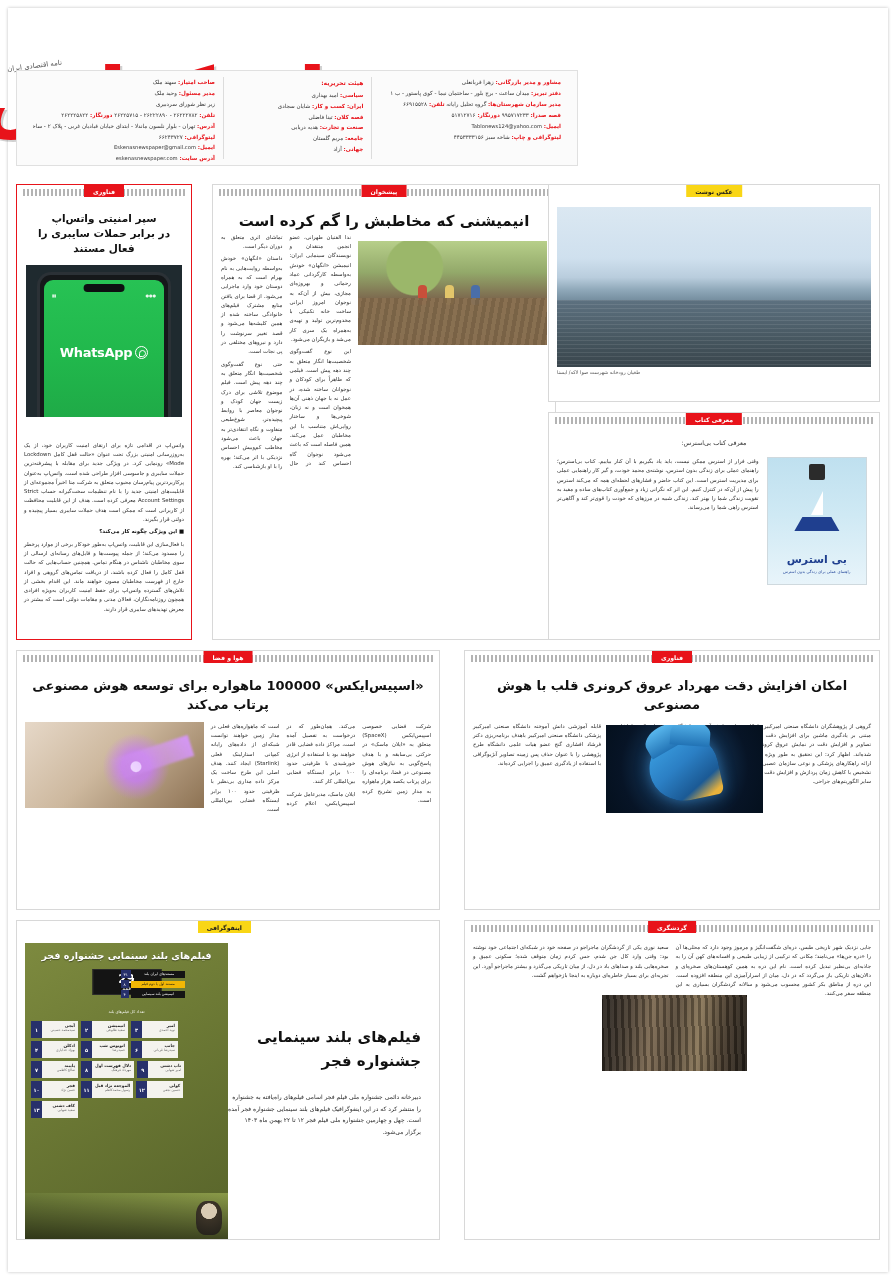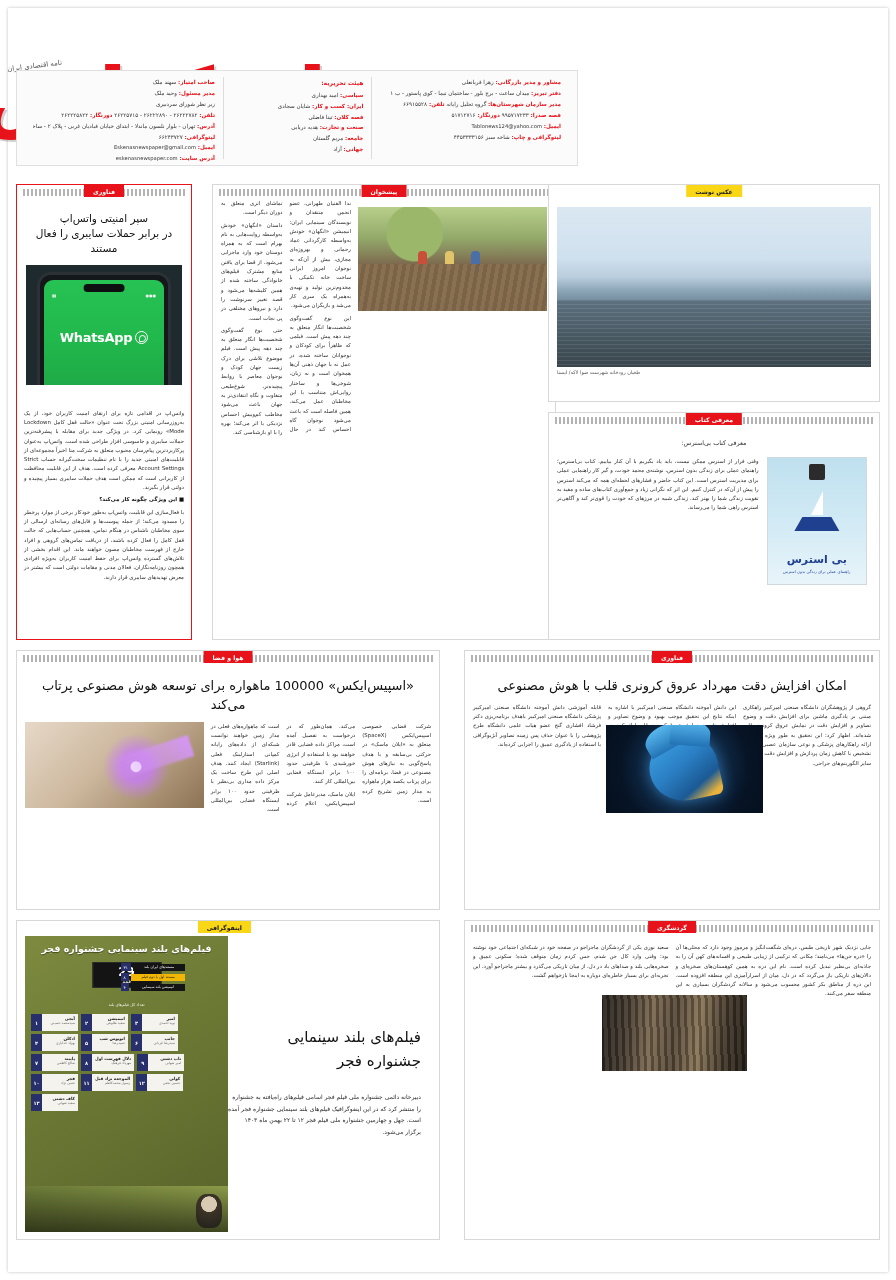--- a/index.html
+++ b/index.html
@@ -92,21 +92,21 @@
     transform: translate(-50%,-0%);
     font-size: 6.2px; font-weight: bold; color: #fff;
     background: #e8131a;
     padding: 2.5px 9px 2px;
     letter-spacing: .2px; white-space: nowrap;
     z-index: 5;
   }
   .badge.yellow { background: #f9d616; color: #1a1a1a; }
 
   .headline {
-    text-align: center; font-weight: normal; color: #111;
+    text-align: center; font-weight: bold; color: #111;
     line-height: 1.45; letter-spacing: -.2px;
   }
   .kicker { text-align: center; font-size: 6.4px; color: #333; margin-bottom: 2px; }
 
   .cols { column-gap: 7px; font-size: 5.4px; line-height: 1.72; color: #2a2a2a;
           text-align: justify; }
   .cols p { margin-bottom: 3px; }
   .sub { font-weight: bold; color: #111; display: block; margin: 3px 0 1px; }
 
   
@@ -388,21 +388,21 @@
 
     <div class="box redbox" style="right:688px;left:0;top:0;height:456px;padding:14px 7px 6px;">
       <div class="hatch"></div>
       <div class="badge">فناوری</div>
 
       <div class="headline" style="font-size:10.5px;margin-top:12px;">
         <div>سپر امنیتی واتس‌اپ</div>
         <div>در برابر حملات سایبری را فعال مستند</div>
       </div>
 
-      <div class="ph phone-img" style="height:120px;margin:8px 2px 24px;">
+      <div class="ph phone-img" style="height:152px;margin:8px 2px 24px;">
         <div class="phone-body">
           <div class="phone-screen">
             <div class="statusbar">
                   <span>●●●</span>
                   <span>▮▮</span>
                 </div>
             <div class="notch"></div>
             <div class="wa-row">
               <span class="wa-ring"></span><span>WhatsApp</span>
             </div>
@@ -414,20 +414,21 @@
         <p>واتس‌اپ در اقدامی تازه برای ارتقای امنیت کاربران خود، از یک به‌روزرسانی امنیتی بزرگ تحت عنوان «حالت قفل کامل Lockdown Mode» رونمایی کرد. در ویژگی جدید برای مقابله با پیشرفته‌ترین حملات سایبری و جاسوسی افزار طراحی شده است. واتس‌اپ به‌عنوان پرکاربردترین پیام‌رسان محبوب متعلق به شرکت متا اخیراً مجموعه‌ای از قابلیت‌های امنیتی جدید را با نام تنظیمات سخت‌گیرانه حساب Strict Account Settings معرفی کرده است. هدف از این قابلیت محافظت از کاربرانی است که ممکن است هدف حملات سایبری بسیار پیچیده و دولتی قرار بگیرند.</p>
         <p class="sub">■ این ویژگی چگونه کار می‌کند؟</p>
         <p>با فعال‌سازی این قابلیت، واتس‌اپ به‌طور خودکار برخی از موارد پرخطر را مسدود می‌کند؛ از جمله پیوست‌ها و فایل‌های رسانه‌ای ارسالی از سوی مخاطبان ناشناس در هنگام تماس. همچنین حساب‌هایی که حالت قفل کامل را فعال کرده باشند، از دریافت تماس‌های گروهی و افراد خارج از فهرست مخاطبان مصون خواهند ماند. این اقدام بخشی از تلاش‌های گسترده واتس‌اپ برای حفظ امنیت کاربران به‌ویژه افرادی همچون روزنامه‌نگاران، فعالان مدنی و مقامات دولتی است که بیشتر در معرض تهدیدهای سایبری قرار دارند.</p>
       </div>
     </div>
 
     <div class="box" style="right:324px;left:196px;top:0;height:456px;padding:14px 8px 6px;">
       <div class="hatch"></div>
       <div class="badge">پیشخوان</div>
 
+      <div class="headline" style="font-size:15px;margin-top:12px;">انیمیشنی که مخاطبش را گم کرده است</div>
 
       <div class="ph kids" style="height:104px;margin:8px 0 7px;width:58%;float:right;margin-left:7px;">
         <div class="fig" style="left:32%;background:#c94f3a;"></div>
         <div class="fig" style="left:46%;background:#e2c56a;"></div>
         <div class="fig" style="left:60%;background:#4a6ea8;"></div>
       </div>
 
       <div class="cols" style="column-count:2;">
         <p>ندا الفتیان طهرانی، عضو انجمن منتقدان و نویسندگان سینمایی ایران: انیمیشن «انگهان» خودش به‌واسطه کارگردانی عماد رحمانی و بهروزه‌ای مجازی، بیش از آن‌که به نوجوان امروز ایرانی ساخت خانه تکنیکی با مخدوم‌ترین تولید و تهیه‌ی به‌همراه یک سری کار می‌شد و بازیگران می‌شود.</p>
         <p>این نوع گفت‌وگوی شخصیت‌ها انگار متعلق به چند دهه پیش است. فیلمی که ظاهراً برای کودکان و نوجوانان ساخته شده، در عمل نه با جهان ذهنی آن‌ها همخوان است و نه زبان، شوخی‌ها و ساختار روایی‌اش متناسب با این مخاطبان عمل می‌کند. همین فاصله است که باعث می‌شود نوجوان گاه احساس کند در حال تماشای اثری متعلق به دوران دیگر است.</p>
@@ -493,21 +494,21 @@
       <div class="cols" style="column-count:3;padding-top:7px;">
         <p>گروهی از پژوهشگران دانشگاه صنعتی امیرکبیر راهکاری مبتنی بر یادگیری ماشین برای افزایش دقت و وضوح تصاویر و افزایش دقت در نمایش عروق کرونری قلب شده‌اند. اظهار کرد: این تحقیق به طور ویژه در جهت ارائه راهکارهای پزشکی و نوعی سازمان عصبی مؤثر بر تشخیص با کاهش زمان پردازش و افزایش دقت نسبت به سایر الگوریتم‌های جراحی.</p>
         <p>این دانش آموخته دانشگاه صنعتی امیرکبیر با اشاره به اینکه نتایج این تحقیق موجب بهبود و وضوح تصاویر و افزایش دقت در نمایش عروق کرونری قلب ارائه کرد. در حوزه‌های کاربردی را فراهم می‌سازد. آخوندی با بیان اینکه فاز اول این تحقیق موجود و بررسی مقالات آغاز شد، ادامه داد: شبکه‌های عصبی طراحی و پیاده‌سازی شد.</p>
         <p>قابله آموزشی دانش آموخته دانشگاه صنعتی امیرکبیر پزشکی دانشگاه صنعتی امیرکبیر باهدف برنامه‌ریزی دکتر فرشاد افشاری گنج عضو هیات علمی دانشگاه طرح پژوهشی را با عنوان حذف پس زمینه تصاویر آنژیوگرافی با استفاده از یادگیری عمیق را اجرایی کرده‌اند.</p>
       </div>
     </div>
 
     <div class="box" style="right:440px;left:0;top:736px;height:320px;padding:12px 8px 6px;">
       <div class="badge yellow" style="left:auto;right:188px;transform:none;">اینفوگرافی</div>
 
-      <div class="ph info-poster" style="height:296px;width:50%;float:left;margin:3px 0 0 0;">
+      <div class="ph info-poster" style="height:296px;width:50%;float:left;margin:10px 0 0 0;">
         <div class="ip-title">فیلم‌های بلند سینمایی جشنواره فجر</div>
 
         <div class="ip-center">
           <div class="ip-num">29</div>
           <div class="ip-numlbl">فیلم</div>
         </div>
 
         <div class="ip-bars">
           <div class="ip-bar">
             <span class="t">مستندهای ایران بلند</span>

